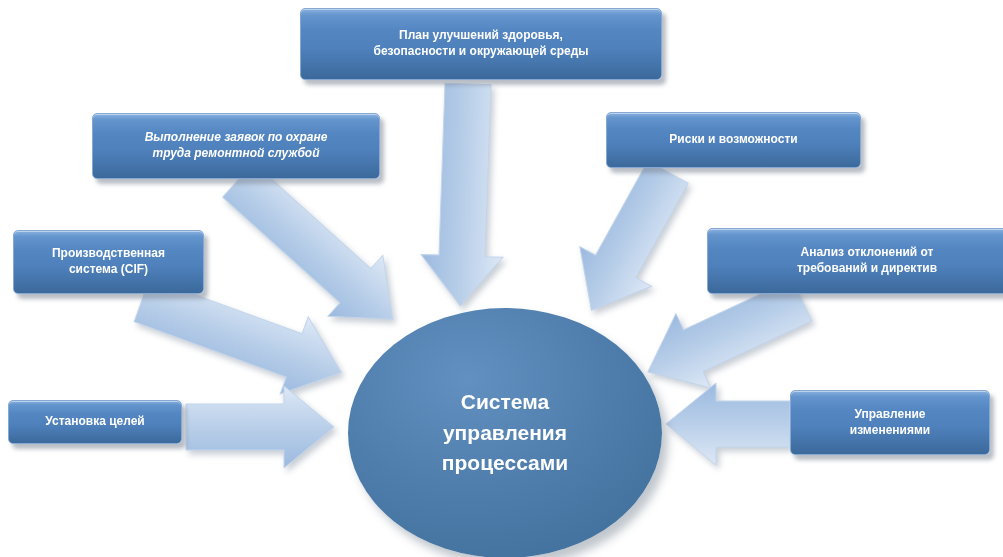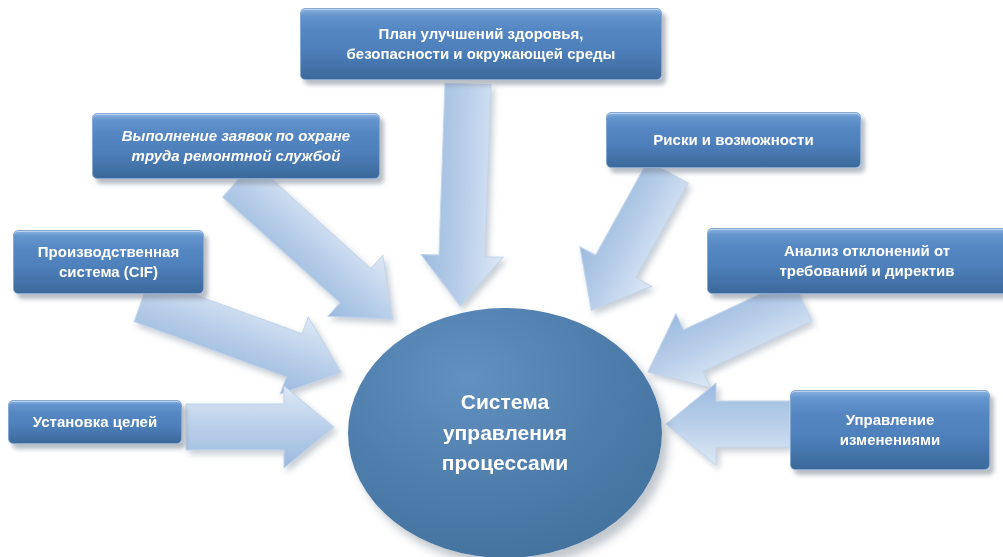--- a/index.html
+++ b/index.html
@@ -21,41 +21,41 @@
     filter: drop-shadow(3px 4px 3px rgba(110,125,145,0.38));
   }
   .node {
     position: absolute;
     display: flex;
     align-items: center;
     justify-content: center;
     text-align: center;
     color: #ffffff;
     font-weight: bold;
-    font-size: 15px;
+    font-size: 12px;
     line-height: 1.32;
     background: linear-gradient(to bottom,
       #8ab1e0 0%, #6495cd 9%, #5486c2 30%, #4f81bd 55%, #4474aa 80%, #3c699b 100%);
     border: 1px solid #86a9d3;
     border-radius: 5px;
     box-shadow: 4px 5px 4px rgba(125,135,150,0.55),
                 inset 0 1px 0 rgba(255,255,255,0.45);
     padding: 16px 8px;
     box-sizing: border-box;
   }
   .node .label, .center-ellipse .label {
     white-space: pre-line;
   }
   .node-1 { left: 300px; top:   8px; width: 362px; height: 72px; }
   .node-2 { left:  92px; top: 113px; width: 288px; height: 66px; font-style: italic; }
   .node-3 { left:  13px; top: 230px; width: 191px; height: 64px; }
   .node-4 { left:   8px; top: 400px; width: 174px; height: 44px; }
   .node-5 { left: 606px; top: 112px; width: 255px; height: 56px; text-align: center; }
   .node-6 { left: 707px; top: 228px; width: 320px; height: 66px; }
-  .node-7 { left: 790px; top: 390px; width: 200px; height: 80px; }
+  .node-7 { left: 790px; top: 390px; width: 200px; height: 65px; }
 
   .center-ellipse {
     position: absolute;
     left: 348px; top: 308px;
     width: 314px; height: 250px;
     border-radius: 50%;
     background: radial-gradient(ellipse 115% 115% at 38% 28%,
       #6290c0 0%, #4f7ead 38%, #44739f 65%, #3a6992 88%, #346083 100%);
     display: flex;
     align-items: center;

